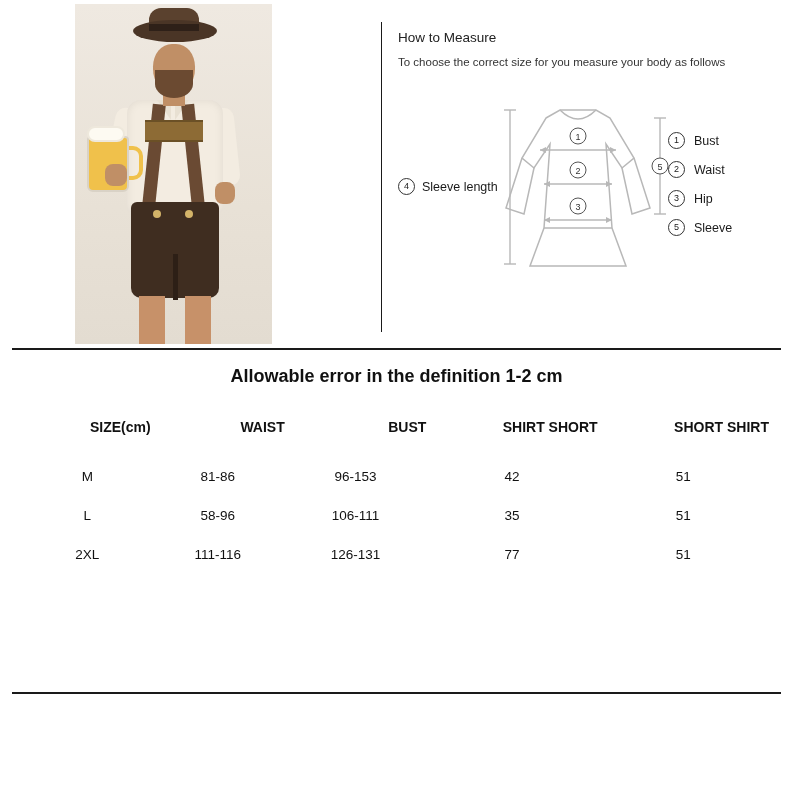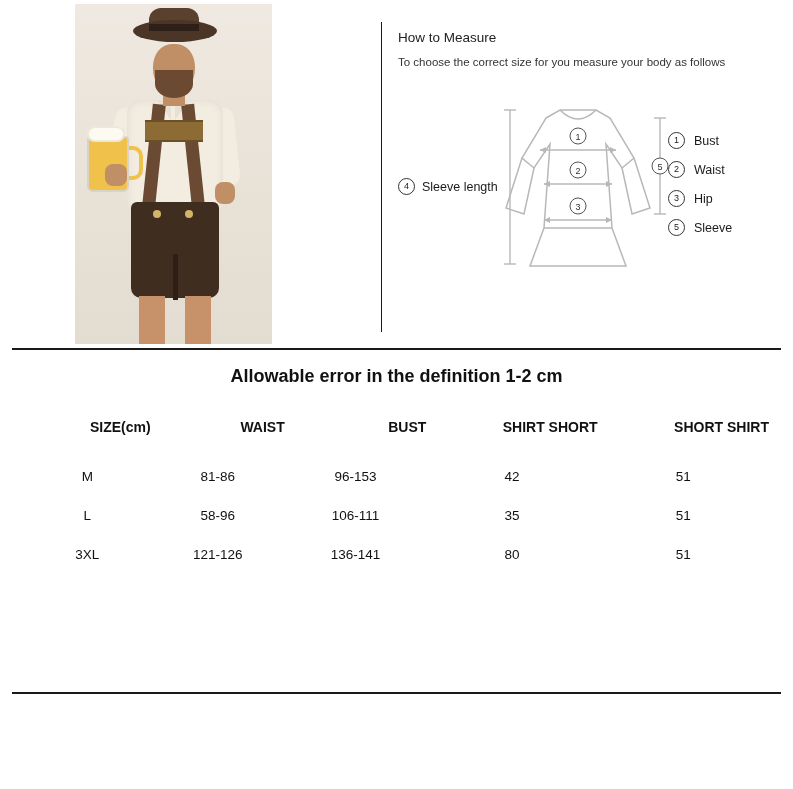--- a/index.html
+++ b/index.html
@@ -494,23 +494,23 @@
           <td>51</td>
         </tr>
         <tr>
           <td>L</td>
           <td>58-96</td>
           <td>106-111</td>
           <td>35</td>
           <td>51</td>
         </tr>
         <tr>
-          <td>3XL</td>
-          <td>121-126</td>
-          <td>136-141</td>
-          <td>80</td>
+          <td>2XL</td>
+          <td>111-116</td>
+          <td>126-131</td>
+          <td>77</td>
           <td>51</td>
         </tr>
       </tbody>
     </table>
   </div>
 
 </div>
 
 </body></html>

